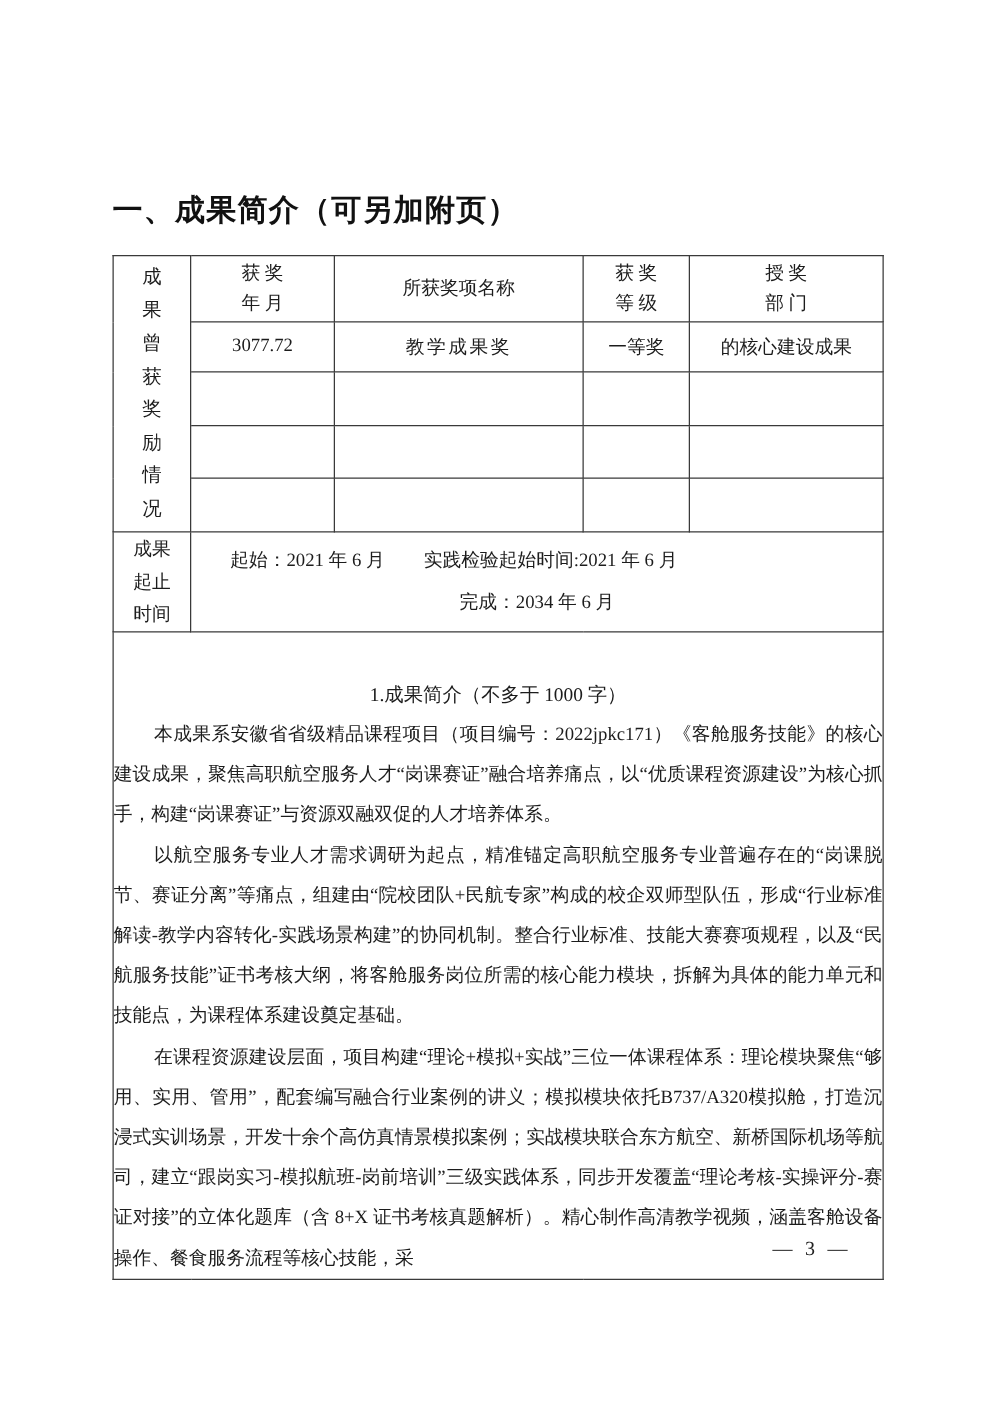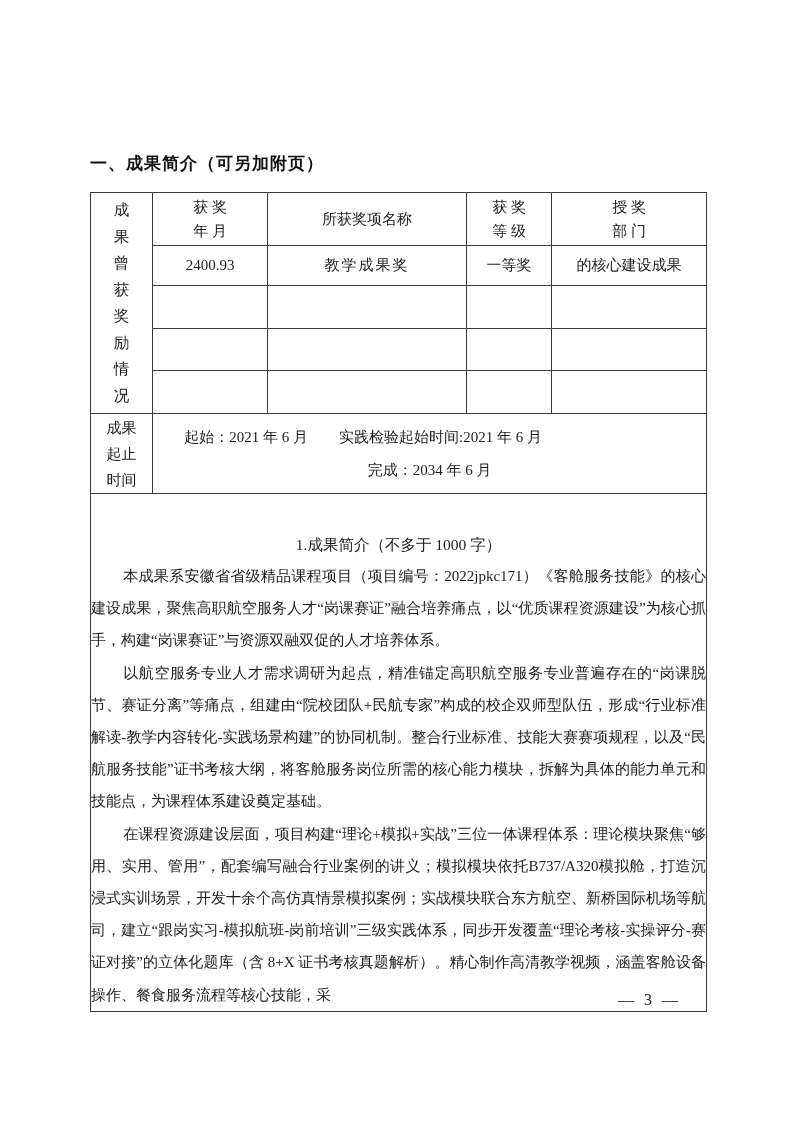--- a/index.html
+++ b/index.html
@@ -13,28 +13,28 @@
     color: #1c1c1c;
     font-family: "Liberation Serif", "DejaVu Serif", serif;
     overflow: hidden;
   }
   .title {
     position: absolute;
     left: 90px;
     top: 152px;
     font-family: "Liberation Sans", "DejaVu Sans", sans-serif;
     font-weight: bold;
-    font-size: 17px;
+    font-size: 24px;
     letter-spacing: 1px;
     color: #111;
   }
   table.form {
     position: absolute;
     left: 90px;
-    top: 192px;
+    top: 204px;
     width: 616px;
     border-collapse: collapse;
     table-layout: fixed;
     border-radius: 26px;
   }
   table.form td {
     border: 1px solid #3a3a3a;
     font-size: 15px;
     color: #1c1c1c;
     text-align: center;
@@ -111,21 +111,21 @@
       <td class="th">获 奖
 年 月</td>
       <td class="th">所获奖项名称</td>
       <td class="th">获 奖
 等 级</td>
       <td class="th">授 奖
 部 门</td>
     </tr>
 
     <tr style="height:40px">
-      <td>2400.93</td>
+      <td>3077.72</td>
       <td class="cell-name">教学成果奖</td>
       <td>一等奖</td>
       <td>的核心建设成果</td>
     </tr>
 
     <tr style="height:43px">
       <td></td>
       <td></td>
       <td></td>
       <td></td>

